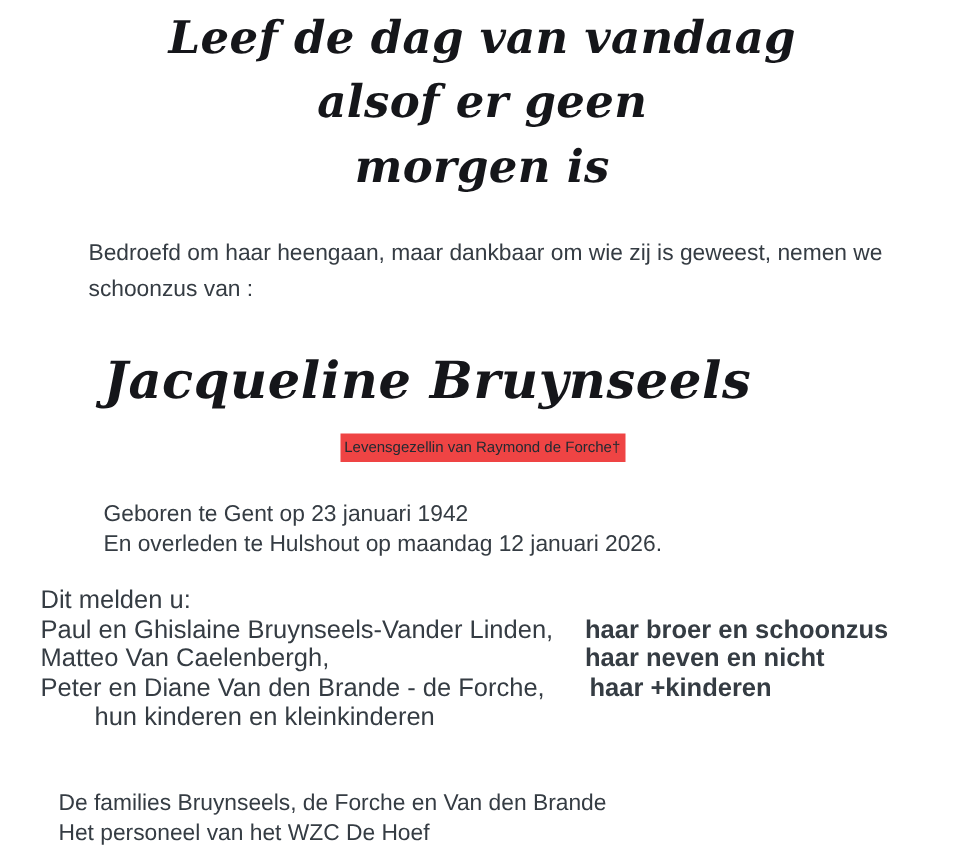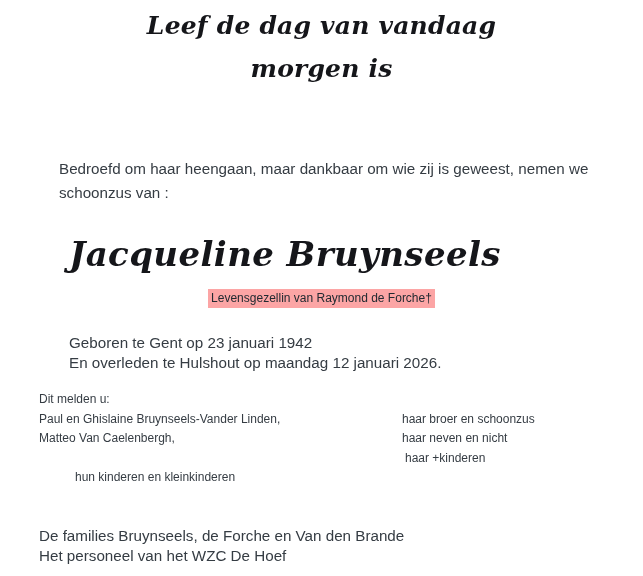--- a/index.html
+++ b/index.html
@@ -30,21 +30,21 @@
     position: absolute;
     left: 0;
     top: 4px;
     width: 643px;
     text-align: center;
   }
   .epigraph-line {
     font-family: "DejaVu Serif", "Liberation Serif", serif;
     font-style: italic;
     font-weight: bold;
-    font-size: 25px;
+    font-size: 30px;
     line-height: 43px;
     color: #15161a;
     letter-spacing: 0.2px;
     white-space: nowrap;
   }
 
   
   .intro {
     position: absolute;
     left: 27px;
@@ -81,23 +81,23 @@
   
   .subtitle-block {
     position: absolute;
     left: 0;
     top: 288px;
     width: 643px;
     text-align: center;
   }
   .subtitle-highlight {
     display: inline-block;
-    background: #fca5a5;
+    background: #ef4444;
     color: #222a31;
-    font-size: 12px;
+    font-size: 10px;
     line-height: 17px;
     padding: 1px 3px 1px 3px;
     white-space: nowrap;
   }
 
   
   .dates {
     position: absolute;
     left: 27px;
     top: 333px;
@@ -108,41 +108,41 @@
     margin-left: 42px;
   }
   .dates-line { white-space: nowrap; }
 
   
   .family {
     position: absolute;
     left: 27px;
     top: 390px;
     width: 600px;
-    font-size: 12px;
+    font-size: 17px;
     line-height: 19.5px;
     color: #353c43;
-    margin-left: 12px;
   }
   .family-heading {
     white-space: nowrap;
   }
   .family-row {
     position: relative;
     height: 19.5px;
     white-space: nowrap;
   }
   .family-row .left {
     display: inline-block;
   }
   .family-row .right {
     position: absolute;
     left: 363px;
     top: 0;
     white-space: nowrap;
+    font-weight: bold;
   }
   .family-row.indent .left {
     padding-left: 36px;
   }
   .family-row .right.nudge {
     left: 366px;
   }
 
   
   .closing {
@@ -156,20 +156,21 @@
   }
   .closing-line { white-space: nowrap; }
 </style>
 </head>
 <body>
 
 <div class="page">
 
   <div class="epigraph">
     <div class="epigraph-line">Leef de dag van vandaag</div>
+    <div class="epigraph-line">alsof er geen</div>
     <div class="epigraph-line">morgen is</div>
   </div>
 
   <div class="intro">
     <div class="intro-line">Bedroefd om haar heengaan, maar dankbaar om wie zij is geweest, nemen we</div>
     <div class="intro-line">schoonzus van :</div>
   </div>
 
   <div class="name-block">
     <div class="deceased-name">Jacqueline Bruynseels</div>
@@ -192,20 +193,21 @@
       <span class="right">haar broer en schoonzus</span>
     </div>
 
 
     <div class="family-row">
       <span class="left">Matteo Van Caelenbergh,</span>
       <span class="right">haar neven en nicht</span>
     </div>
 
     <div class="family-row">
+      <span class="left">Peter en Diane Van den Brande - de Forche,</span>
       <span class="right nudge">haar +kinderen</span>
     </div>
 
     <div class="family-row indent">
       <span class="left">hun kinderen en kleinkinderen</span>
       <span class="right"></span>
     </div>
   </div>
 
   <div class="closing">

